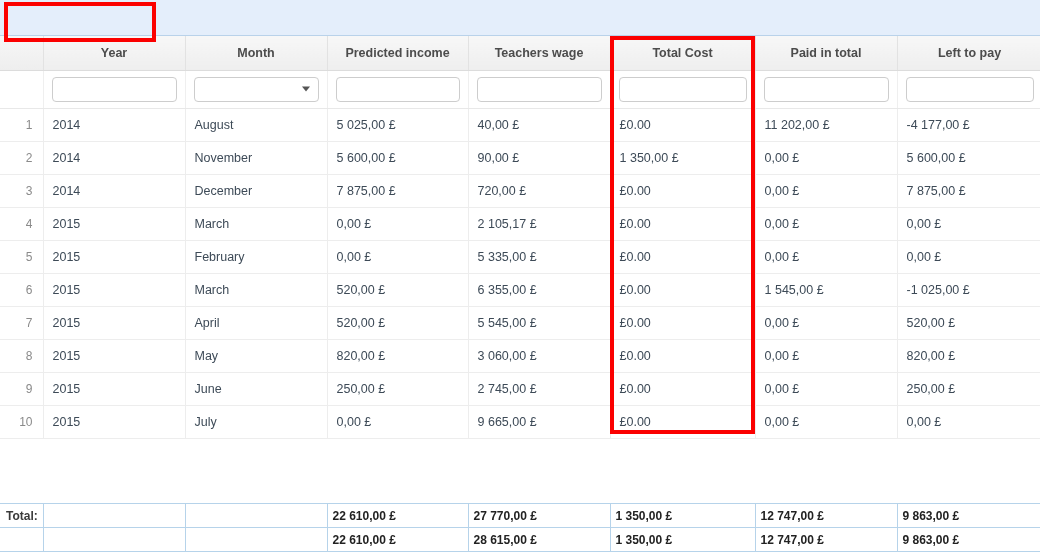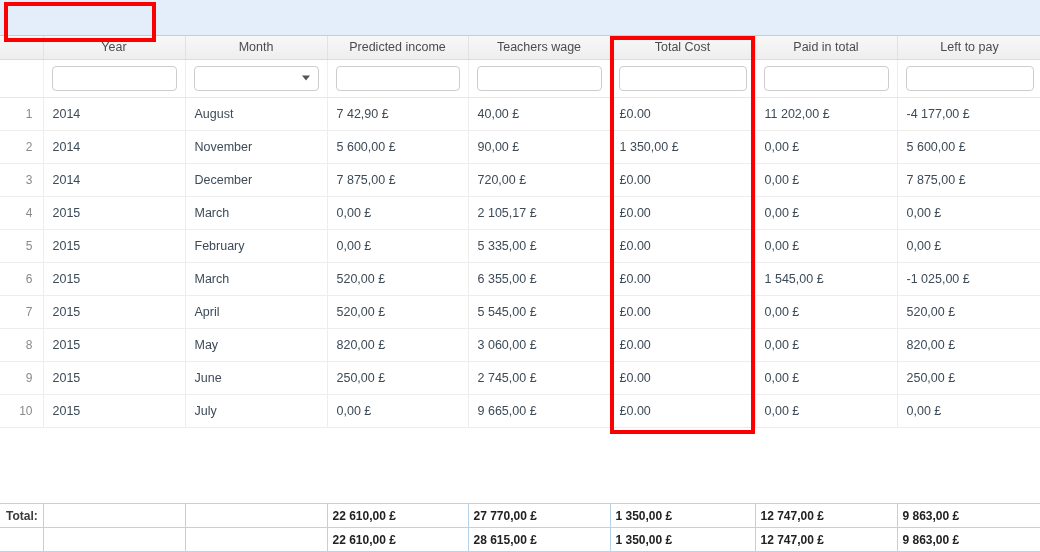--- a/index.html
+++ b/index.html
@@ -37,25 +37,25 @@
     border-collapse: collapse;
     table-layout: fixed;
     background: #fff;
   }
   .grid col.c-num  { width: 43px; }
   .grid col.c-std  { width: 142px; }
   .grid col.c-std2 { width: 141px; }
   .grid col.c-last { width: 145px; }
 
   .grid thead th {
-    height: 23px;
+    height: 34px;
     background: linear-gradient(to bottom, #f7f7f7, #eeeeee);
     border-bottom: 1px solid #dcdcdc;
     border-right: 1px solid #e2e2e2;
-    font-size: 12.5px; font-weight: normal;
+    font-size: 12.5px; font-weight: bold;
     color: #4c4c4c;
     text-align: center;
     padding: 0 4px;
     white-space: nowrap;
   }
   .grid thead th.numh { background: linear-gradient(to bottom,#f7f7f7,#eeeeee); }
 
   .grid tr.filters td {
     height: 38px;
     border-bottom: 1px solid #e8e8e8;
@@ -199,21 +199,21 @@
         <td>
           <input class="fin" type="text" value="" style="">
         </td>
       </tr>
     </thead>
     <tbody id="grid-body">
         <tr>
           <td class="rownum">1</td>
           <td>2014</td>
           <td>August</td>
-          <td>7 42,90 £</td>
+          <td>5 025,00 £</td>
           <td>40,00 £</td>
           <td>£0.00</td>
           <td>11 202,00 £</td>
           <td>-4 177,00 £</td>
         </tr>
         <tr>
           <td class="rownum">2</td>
           <td>2014</td>
           <td>November</td>
           <td>5 600,00 £</td>

